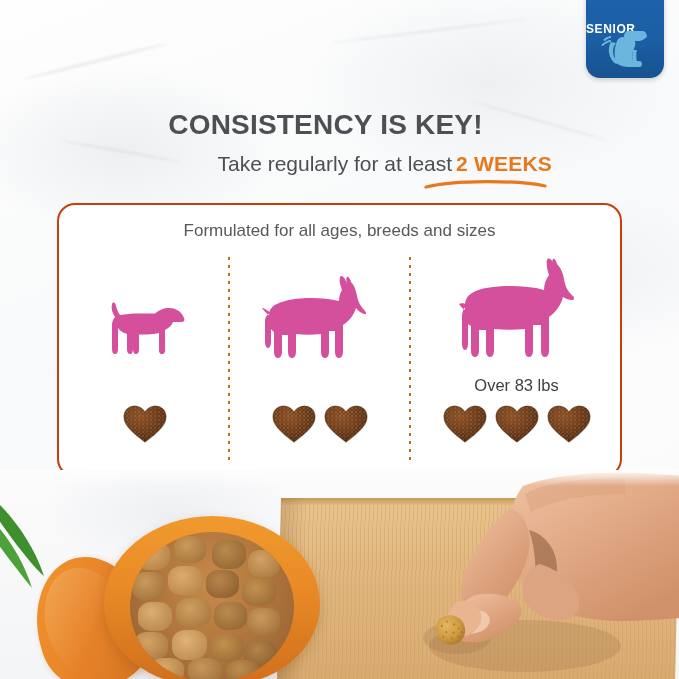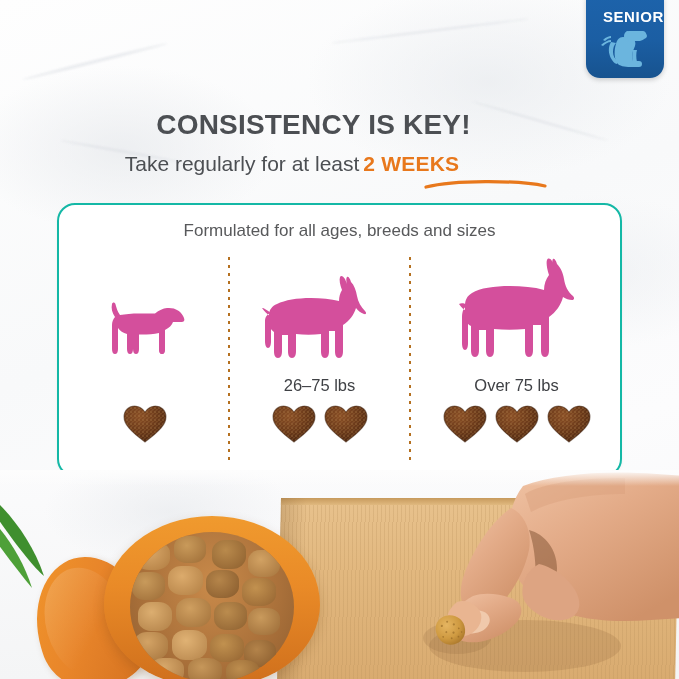--- a/index.html
+++ b/index.html
@@ -24,53 +24,53 @@
 
   
   .badge{
     position:absolute;left:586px;top:-6px;width:78px;height:84px;
     background:linear-gradient(180deg,#1d63ab 0%,#1b5ea3 55%,#17538f 100%);
     border-radius:5px 5px 14px 14px;
     box-shadow:0 2px 5px rgba(0,0,0,.18);
     overflow:hidden;
   }
   .badge-label{
-    position:absolute;top:14px;left:0;width:100%;text-align:right;
-    color:#ffffff;font-size:15px;font-weight:bold;letter-spacing:.6px;
+    position:absolute;top:28px;left:0;width:100%;text-align:left;
+    color:#ffffff;font-size:12px;font-weight:bold;letter-spacing:.6px;
     font-family:"Liberation Sans", sans-serif;
   }
   .badge-dog{position:absolute;left:13px;top:28px;}
 
   
   .title{
     position:absolute;left:0;top:34px;width:679px;text-align:center;
     font-family:"DejaVu Serif", serif;
     font-weight:bold;font-size:39px;letter-spacing:-.3px;
     color:#e8781c;
     text-shadow:0 1px 0 rgba(0,0,0,.05);
   }
   .subtitle{
     position:absolute;left:0;top:109px;width:627px;text-align:center;
-    font-size:28px;font-weight:bold;color:#4c4f53;letter-spacing:.2px;
+    font-size:28px;font-weight:bold;color:#4c4f53;letter-spacing:.2px;padding-left:12px;
   }
   .tagline-wrap{
-    position:absolute;left:0;top:152px;width:552px;text-align:center;
-    font-size:21px;color:#4c4f53;white-space:nowrap;padding-left:16px;
+    position:absolute;left:0;top:152px;width:552px;text-align:right;
+    font-size:21px;color:#4c4f53;white-space:nowrap;
   }
   .tagline-strong{
     color:#e8781c;font-weight:bold;letter-spacing:.2px;position:relative;
     margin-left:4px;
   }
   .swoosh{position:absolute;left:424px;top:176px;}
 
   
   .card{
     position:absolute;left:57px;top:203px;width:565px;height:274px;
     background:#ffffff;
-    border:2px solid #14b8a6;
+    border:2px solid #c2410c;
     border-radius:18px;
     box-sizing:border-box;
     box-shadow:0 1px 3px rgba(0,0,0,.05);
   }
   .card-head{
     position:absolute;left:0;top:16px;width:100%;text-align:center;
     font-size:17px;color:#58595b;
   }
   .divider{
     position:absolute;top:52px;width:2px;height:206px;
@@ -265,21 +265,20 @@
                      C72 26 62 25 52 25 C38 25 26 27 18 31 C13 33 10 37 10 42 L10 50
                      C10 54 12 57 15 59 L15 78 C15 82 16 85 19 85 C22 85 23 82 23 78 L23 62
                      L29 62 L29 78 C29 82 30 85 33 85 C36 85 37 82 37 78 L37 61
                      C45 62 54 62 62 61 L62 78 C62 82 63 85 66 85 C69 85 70 82 70 78 L70 58
                      L76 58 L76 78 C76 82 77 85 80 85 C83 85 84 82 84 78 L84 52
                      C90 48 95 42 97 35 C99 38 102 40 105 41 C107 41.6 108 40 106 38
                      C102 34 99 29 98 23 C97 17 95 12 92 9 C91 5 89 3 88 4 C87 5 87 8 88 11 Z"></path>
           </g>
         </svg>
       </div>
-      <div class="weight">26–75 lbs</div>
       <div class="kibble-row">
         <svg width="46" height="42" viewBox="0 0 46 42" aria-hidden="true">
           <path d="M23 39 C8 28 2 21 2 14 C2 7 7 3 12.5 3 C17 3 20.5 5.5 23 9
                    C25.5 5.5 29 3 33.5 3 C39 3 44 7 44 14 C44 21 38 28 23 39 Z" fill="url(#kg1)"></path>
           <path d="M23 39 C8 28 2 21 2 14 C2 7 7 3 12.5 3 C17 3 20.5 5.5 23 9
                    C25.5 5.5 29 3 33.5 3 C39 3 44 7 44 14 C44 21 38 28 23 39 Z" fill="url(#spk1)" opacity=".85"></path>
           <path d="M23 39 C8 28 2 21 2 14 C2 7 7 3 12.5 3 C17 3 20.5 5.5 23 9
                    C25.5 5.5 29 3 33.5 3 C39 3 44 7 44 14 C44 21 38 28 23 39 Z" fill="none" stroke="#3c1f0d" stroke-width="1.1" opacity=".5"></path>
         </svg>
         <svg width="46" height="42" viewBox="0 0 46 42" aria-hidden="true">
@@ -303,21 +302,21 @@
                      C86 30 74 29 62 29 C46 29 32 31 24 36 C19 39 17 43 17 49 L17 58
                      C17 63 19 67 23 69 L23 93 C23 97 24 100 27 100 C30 100 31 97 31 93 L31 73
                      L38 73 L38 93 C38 97 39 100 42 100 C45 100 46 97 46 93 L46 72
                      C56 73 67 73 77 72 L77 93 C77 97 78 100 81 100 C84 100 85 97 85 93 L85 68
                      L93 68 L93 93 C93 97 94 100 97 100 C100 100 101 97 101 93 L101 60
                      C108 55 113 48 115 40 C118 42 121 43 124 43 C126 43 127 41 125 39
                      C120 35 117 29 116 22 C115 15 112 10 109 7 C108 3 106 1 105 2 C104 3 104 7 105 10 Z"></path>
           </g>
         </svg>
       </div>
-      <div class="weight">Over 75 lbs</div>
+      <div class="weight">Over 83 lbs</div>
       <div class="kibble-row">
         <svg width="46" height="42" viewBox="0 0 46 42" aria-hidden="true">
           <path d="M23 39 C8 28 2 21 2 14 C2 7 7 3 12.5 3 C17 3 20.5 5.5 23 9
                    C25.5 5.5 29 3 33.5 3 C39 3 44 7 44 14 C44 21 38 28 23 39 Z" fill="url(#kg1)"></path>
           <path d="M23 39 C8 28 2 21 2 14 C2 7 7 3 12.5 3 C17 3 20.5 5.5 23 9
                    C25.5 5.5 29 3 33.5 3 C39 3 44 7 44 14 C44 21 38 28 23 39 Z" fill="url(#spk1)" opacity=".85"></path>
           <path d="M23 39 C8 28 2 21 2 14 C2 7 7 3 12.5 3 C17 3 20.5 5.5 23 9
                    C25.5 5.5 29 3 33.5 3 C39 3 44 7 44 14 C44 21 38 28 23 39 Z" fill="none" stroke="#3c1f0d" stroke-width="1.1" opacity=".5"></path>
         </svg>
         <svg width="46" height="42" viewBox="0 0 46 42" aria-hidden="true">

